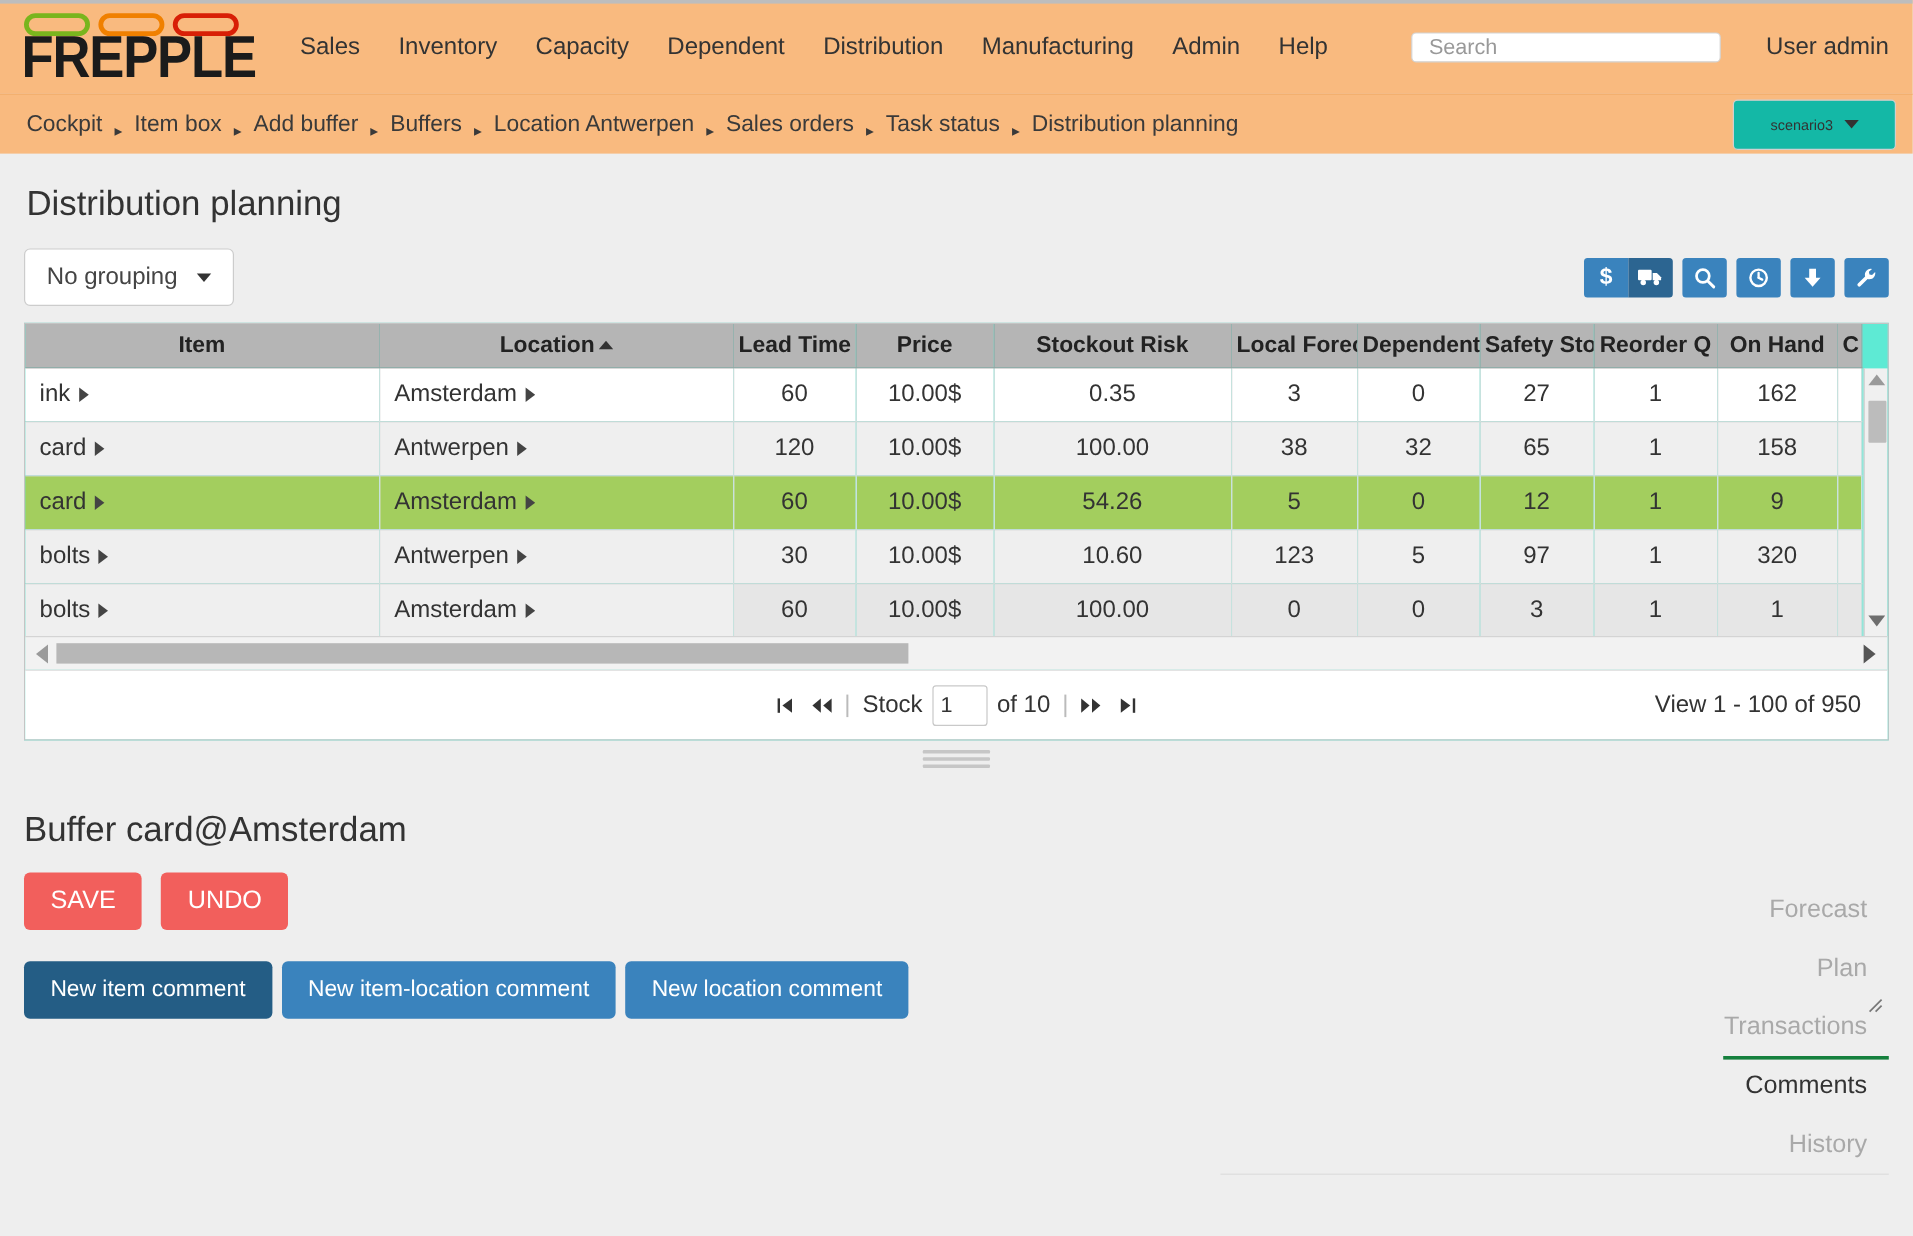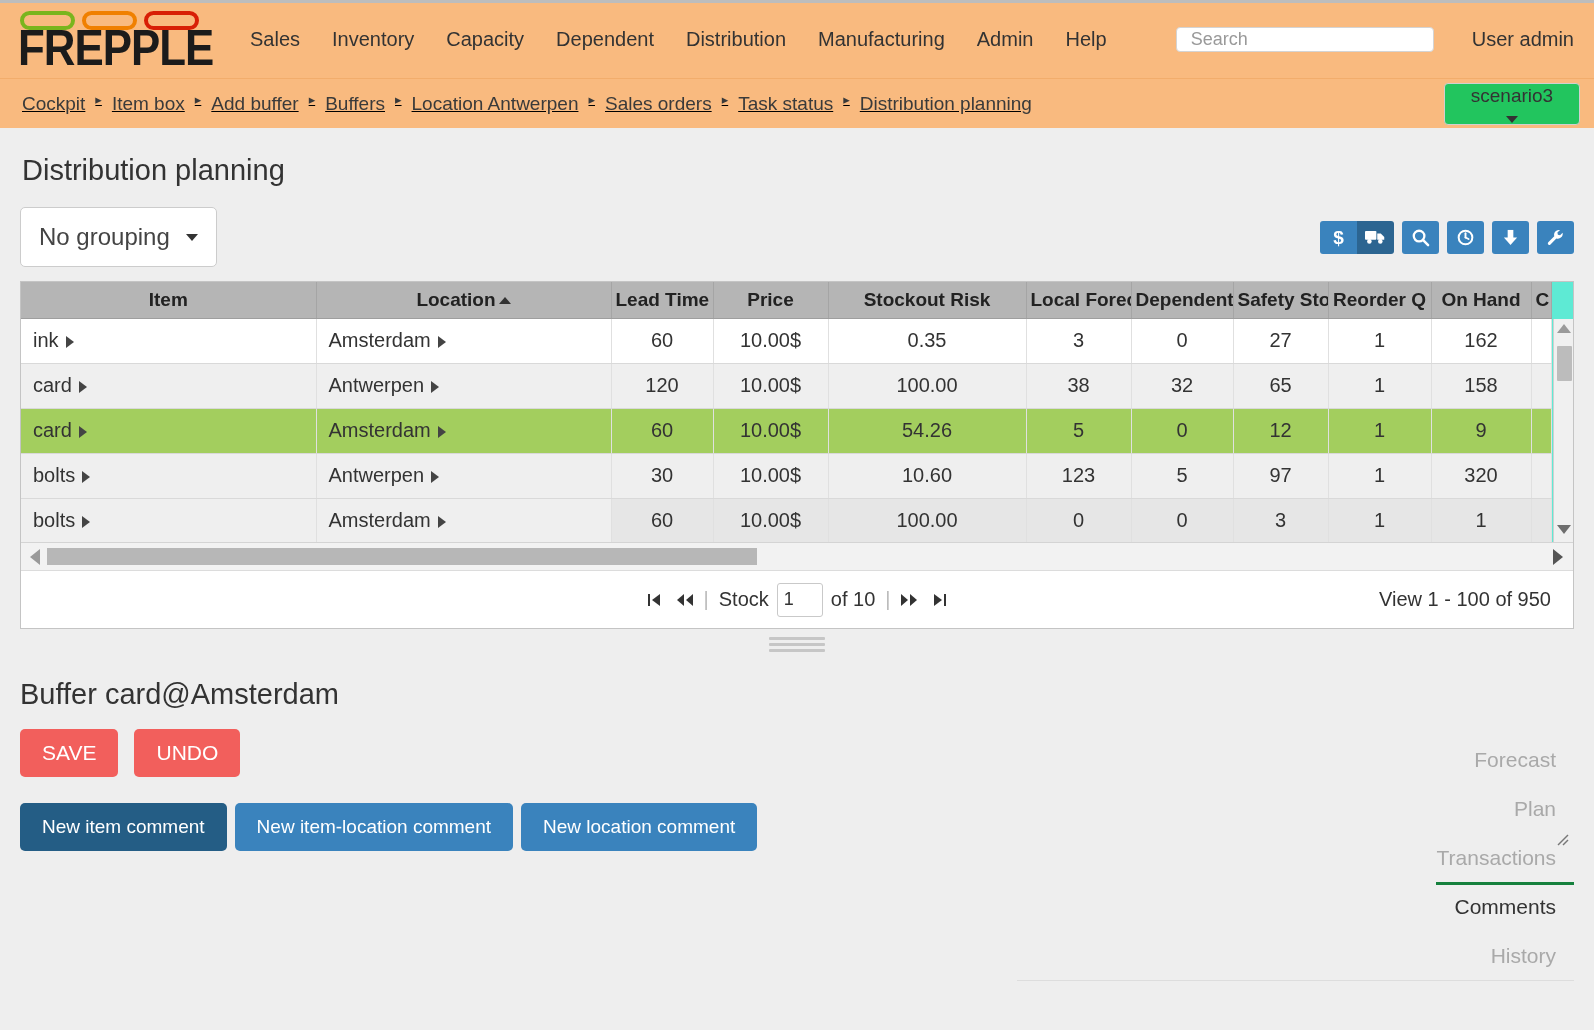--- a/index.html
+++ b/index.html
@@ -64,57 +64,56 @@
 
   
   .crumbbar {
     height: 50px;
     background: #f9ba7f;
     border-top: 1px solid #f2ad6c;
     display: flex; align-items: center;
     padding: 0 14px 0 22px;
     position: relative;
   }
-  .crumbs { display: flex; align-items: flex-start; flex: 1; flex-wrap: nowrap; text-decoration: underline; }
+  .crumbs { display: flex; align-items: flex-end; flex: 1; flex-wrap: nowrap; }
   .crumb {
     font-size: 19px; color: #3a3a3a; cursor: pointer; white-space: nowrap;
   }
   .crumb-sep {
     color: #3a3a3a; font-size: 13px; padding: 0 10px; line-height: 1;
   }
   .scenario-btn {
-    background: #22c55e; border: 1px solid #d0d0d0; border-radius: 4px;
+    background: #14b8a6; border: 1px solid #d0d0d0; border-radius: 4px;
     height: 42px; min-width: 136px;
     display: flex; align-items: center; justify-content: center; gap: 9px;
-    font-size: 19px; color: #333; cursor: pointer;
+    font-size: 12px; color: #333; cursor: pointer;
     padding: 0 16px;
-    flex-direction: column;
   }
   .caret-dn {
     width: 0; height: 0;
     border-left: 6px solid transparent; border-right: 6px solid transparent;
     border-top: 7px solid #333;
   }
 
   
   .page { padding: 0 20px; background: #eeeeee; }
   .page-title {
     font-size: 29px; color: #333; font-weight: 400;
     padding: 26px 2px 0 2px;
   }
 
   .toolrow {
     display: flex; align-items: center; justify-content: space-between;
     margin-top: 20px; margin-bottom: 14px;
   }
   .group-select {
     background: #fff; border: 1px solid #ccc; border-radius: 5px;
-    height: 60px; padding: 0 18px;
+    height: 48px; padding: 0 18px;
     display: flex; align-items: center; gap: 16px;
-    font-size: 24px; color: #444; cursor: pointer;
+    font-size: 20px; color: #444; cursor: pointer;
   }
   .iconbar { display: flex; align-items: center; gap: 8px; }
   .icongroup { display: flex; }
   .ibtn {
     width: 37px; height: 33px;
     background: #3a83bd; color: #fff;
     display: flex; align-items: center; justify-content: center;
     cursor: pointer; border-radius: 3px;
   }
   .icongroup .ibtn { border-radius: 0; }
@@ -227,21 +226,21 @@
   .viewcount {
     position: absolute; right: 22px; font-size: 20px; color: #333;
   }
 
   .draghandle {
     width: 56px; margin: 8px auto 0 auto; cursor: ns-resize;
   }
   .draghandle div { height: 3px; background: #c6c6c6; margin-bottom: 3px; border-radius: 1px;}
 
   
-  .detail { padding: 0 20px; margin-top: 26px; }
+  .detail { padding: 0 20px; margin-top: 36px; }
   .detail-title { font-size: 29px; color: #333; }
   .actionrow { display: flex; align-items: flex-start; margin-top: 18px; position: relative; }
   .btn-red {
     background: #f25f5c; color: #fff; border: none; border-radius: 5px;
     font-size: 21px; padding: 12px 22px; margin-right: 16px; cursor: pointer;
     font-family: "Liberation Sans", sans-serif;
   }
   .tabs {
     position: absolute; right: 0; top: 6px;
     display: flex; align-items: flex-end; gap: 0;

